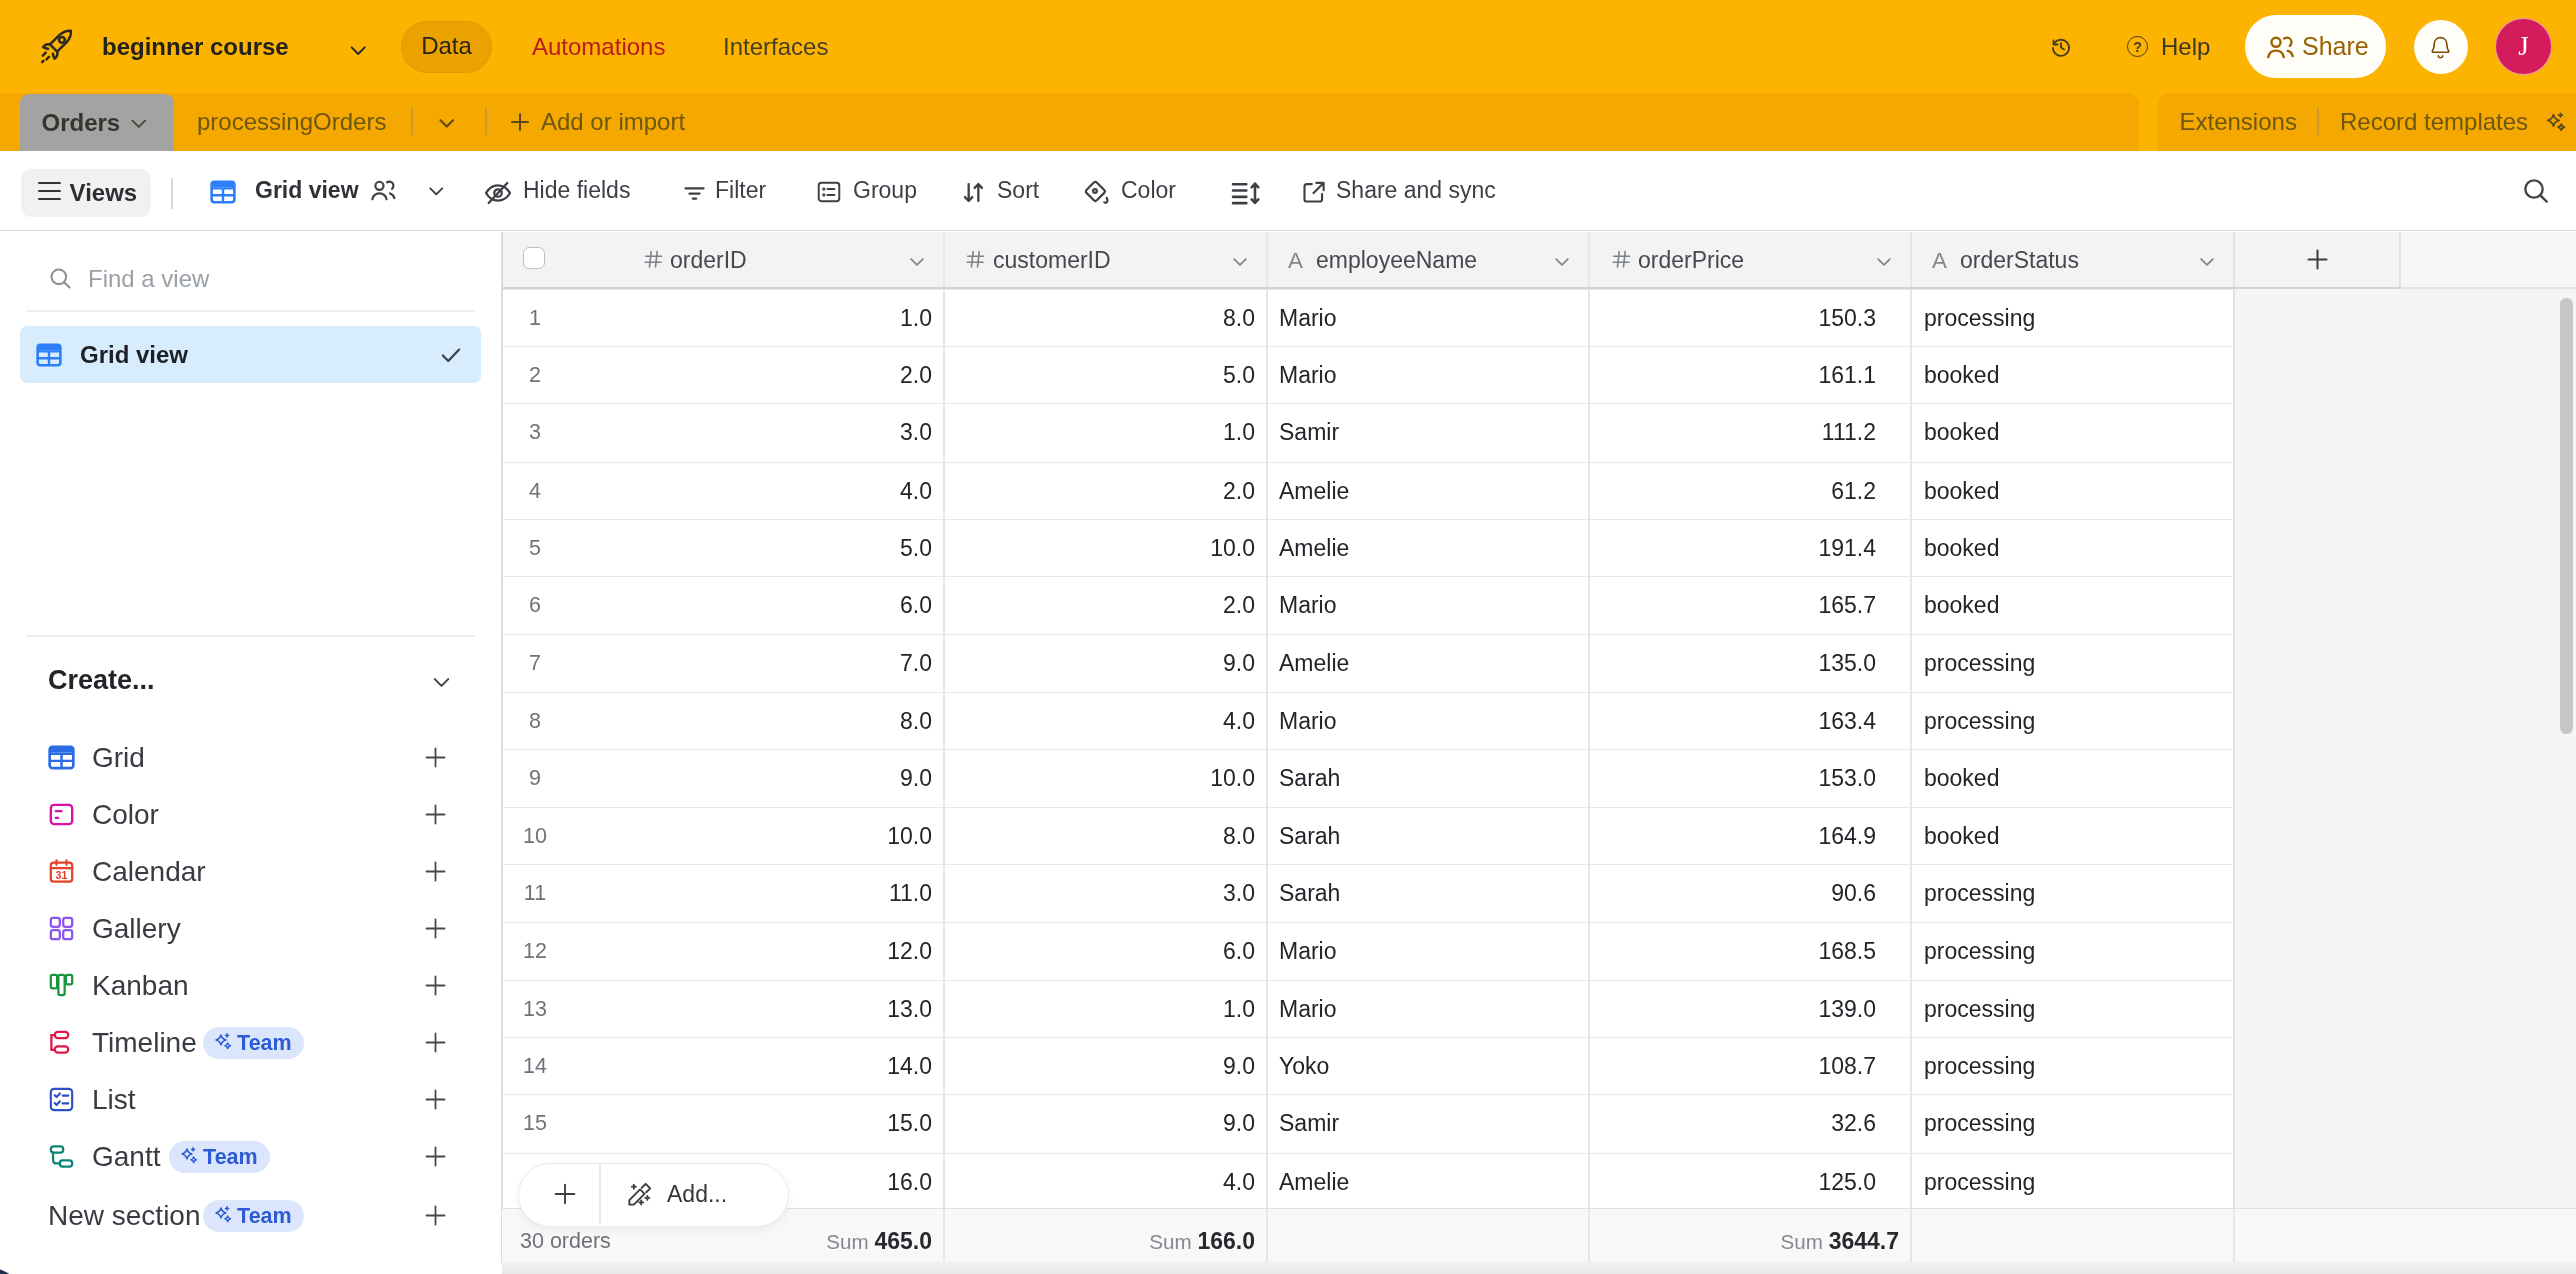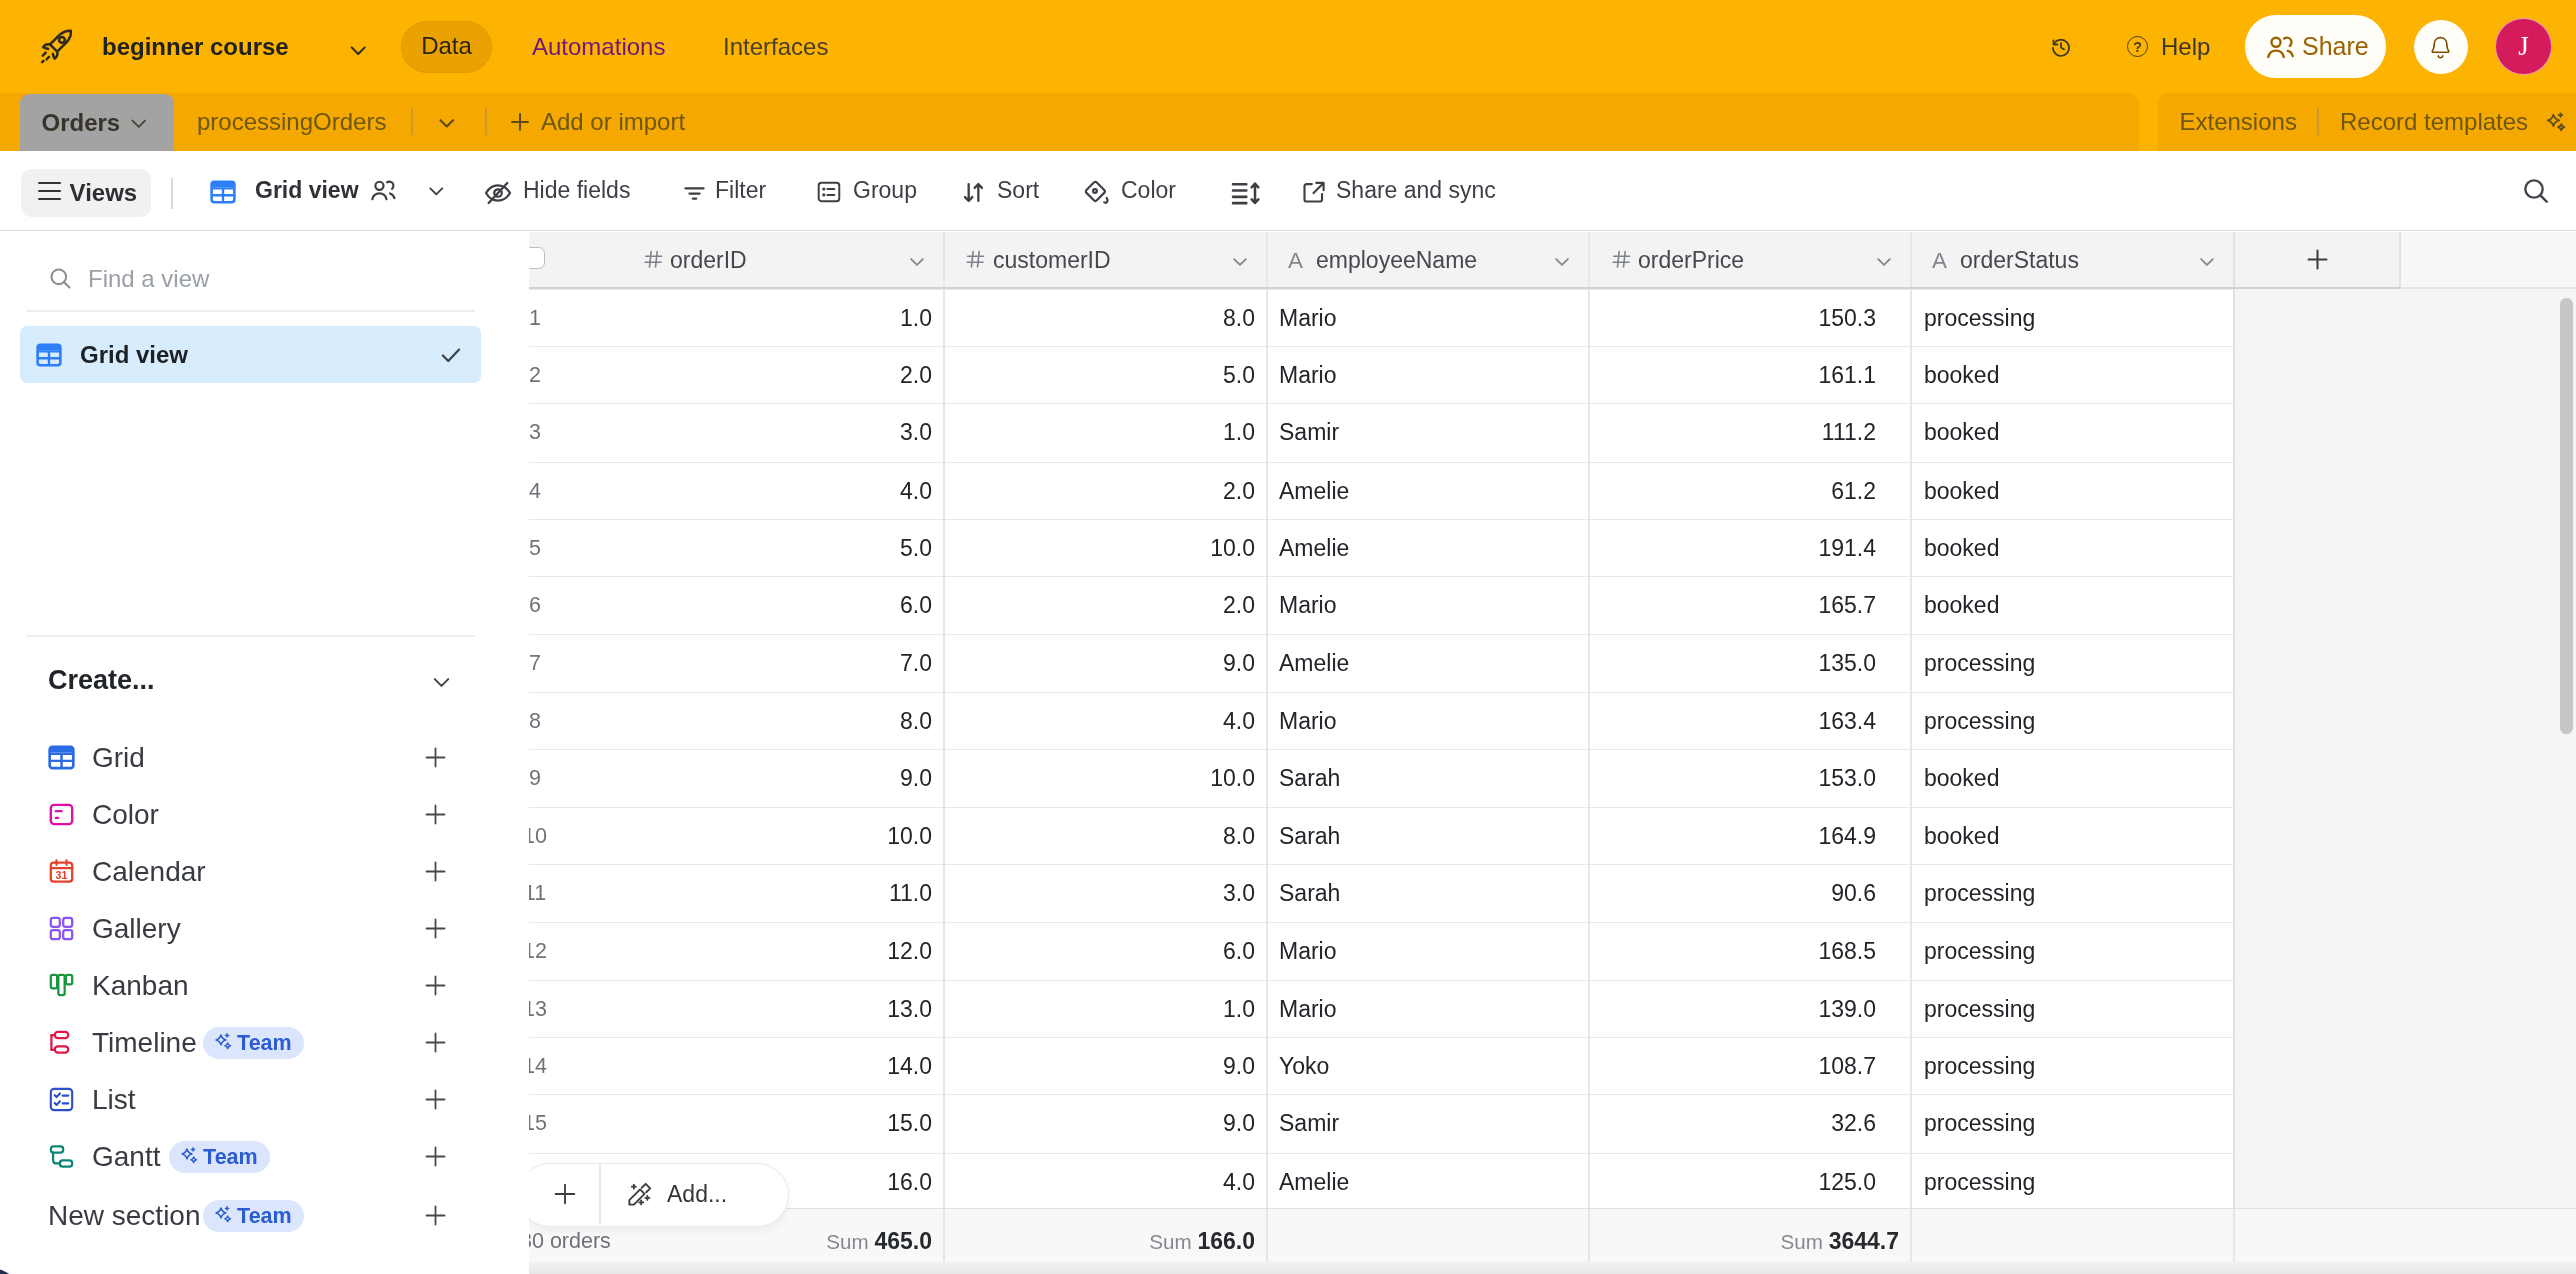--- a/index.html
+++ b/index.html
@@ -11,21 +11,21 @@
   #tabbar{left:0;top:93px;width:2576px;height:58px;background:#fcb400;}
   .tabwrap{position:absolute;top:0;height:58px;background:#f4a800;}
   #tabL{left:0;width:2139px;border-top-right-radius:10.8px;}
   #tabR{left:2158px;width:418px;border-top-left-radius:10.8px;text-align:center;}
   #ordtab{position:absolute;left:20px;top:0.9px;width:154px;height:57px;background:#a3a3a3;
           border-top-left-radius:9px;border-top-right-radius:9px;}
   
   #toolbar{left:0;top:151px;width:2576px;height:79px;background:#fff;border-bottom:1.8px solid #d9dbde;}
   .titem{position:absolute;top:0;height:79px;line-height:79px;font-size:23px;color:#3c3f45;white-space:nowrap;}
   
-  #sidebar{left:0;top:232px;width:501px;height:1042px;background:#fff;padding-left:28px;}
+  #sidebar{left:0;top:232px;width:501px;height:1042px;background:#fff;}
   .sitem{position:absolute;left:0;width:501px;height:57px;line-height:57px;}
   .slabel{position:absolute;left:92px;top:0;font-size:28px;font-weight:400;color:#383c42;line-height:57px;}
   .sicon{position:absolute;left:48px;top:15.2px;width:27px;height:27px;}
   .splus{position:absolute;left:422px;top:15.2px;width:27px;height:27px;}
   .badge{position:absolute;top:12.5px;height:32px;border-radius:16px;background:#dbe6fc;color:#2b5cd4;
          font-size:21.5px;font-weight:600;line-height:32px;padding:0 12.5px 0 9px;}
   .badge svg{vertical-align:middle;margin-top:-4.5px;margin-right:3.6px;}
   
   .vline{position:absolute;width:1.8px;background:#e4e7ea;}
   .row{position:absolute;left:502px;width:1732px;height:57px;background:#fff;border-top:1.8px solid #e7eaec;box-sizing:border-box;}
@@ -49,21 +49,21 @@
       <circle cx="14.6" cy="8.1" r="1.7"></circle>
       <path d="M7.6 10.8c-1.6-.3-3.2.4-4 1.6 1 .6 1.9.9 2.9 1"></path>
       <path d="M11.9 15.1c.3 1.6-.4 3.2-1.6 4-.6-1-.9-1.9-1-2.9"></path>
       <path d="M3.4 17.3l1.7-1.7M5.6 19.5l1.4-1.4M3 21.2l.8-.8"></path>
     </svg>
     <div class="abs" style="left:102px;top:0;height:93px;line-height:93px;font-size:24px;font-weight:700;color:#22211c;">beginner course</div>
     <svg class="abs" style="left:347px;top:39px" width="22.4" height="22.4" viewBox="0 0 24 24" fill="none" stroke="#2e2c24" stroke-width="2.2" stroke-linecap="round" stroke-linejoin="round">
         <polyline points="5,9 12,16 19,9"></polyline>
       </svg>
     <div class="abs" style="left:401px;top:20.6px;width:91px;height:52px;border-radius:26px;background:#eaa201;border:1.8px solid #e09b03;box-sizing:border-box;line-height:48px;text-align:center;font-size:24px;font-weight:500;color:#2b2415;">Data</div>
-    <div class="abs" style="left:532px;top:0;height:93px;line-height:93px;font-size:24px;color:#701a75;">Automations</div>
+    <div class="abs" style="left:532px;top:0;height:93px;line-height:93px;font-size:24px;color:#b91c1c;">Automations</div>
     <div class="abs" style="left:723px;top:0;height:93px;line-height:93px;font-size:24px;color:#473e26;">Interfaces</div>
     <svg class="abs" style="left:2049px;top:35px" width="24" height="24" viewBox="0 0 24 24" fill="none" stroke="#423a22" stroke-width="1.8" stroke-linecap="round" stroke-linejoin="round">
       <path d="M4.5 5.5 L4.5 9.5 L8.5 9.5"></path>
       <path d="M4.8 9.3 a 8 8 0 1 1 -0.8 3.5"></path>
       <path d="M12 8.2 v4.3 l3.2 1.9"></path>
     </svg>
     <div class="abs" style="left:2127px;top:36px;width:19px;height:19px;border-radius:50%;border:1.8px solid #473e20;text-align:center;line-height:20px;font-size:14.3px;font-weight:700;color:#473e20;">?</div>
     <div class="abs" style="left:2161px;top:0;height:93px;line-height:93px;font-size:24px;color:#3b3626;">Help</div>
     <div class="abs" style="left:2245px;top:15.2px;width:141px;height:63px;border-radius:31px;background:#fffdf7;">
       <svg class="abs" style="left:19px;top:16px" width="32" height="32" viewBox="0 0 24 24" fill="none" stroke="#9a6203" stroke-width="1.8" stroke-linecap="round" stroke-linejoin="round">

